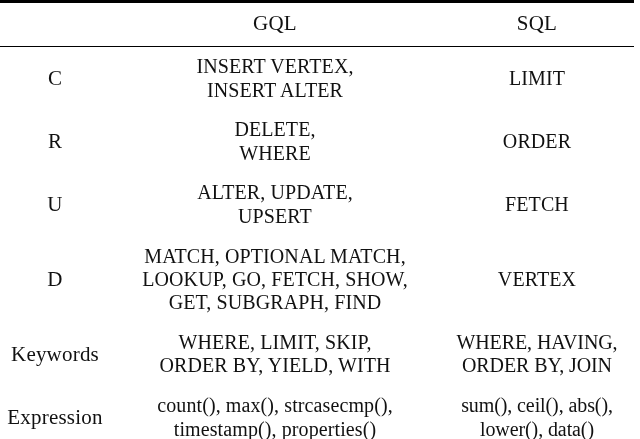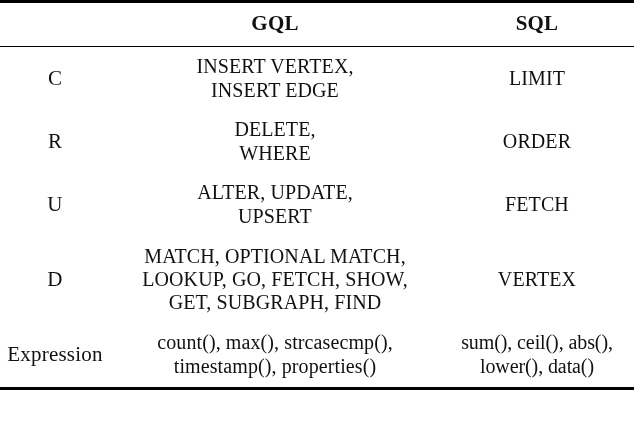--- a/index.html
+++ b/index.html
@@ -35,21 +35,21 @@
   col.c-label  { width: 110px; }
   col.c-gql    { width: 330px; }
   col.c-sql    { width: 194px; }
 
   
   tr.toprule-row > * { border-top: 3px solid #000000; }
   tr.midrule-row > * { border-bottom: 1.6px solid #000000; }
   tr.bottomrule-row > * { border-bottom: 3px solid #000000; }
 
   thead th {
-    font-weight: bold;
+    font-weight: normal;
     font-size: 21px;
     text-align: center;
     padding: 9px 0 11px 0;
     line-height: 1.08;
     letter-spacing: 0.2px;
   }
   thead th.blank { }
 
   tbody td {
     text-align: center;
@@ -96,21 +96,21 @@
       <tr class="toprule-row midrule-row">
         <th class="blank"></th>
         <th>GQL</th>
         <th>SQL</th>
       </tr>
     </thead>
     <tbody>
       <tr class="r-c">
         <td class="label-cell">C</td>
         <td class="gql-cell">INSERT VERTEX,
-INSERT EDGE</td>
+INSERT ALTER</td>
         <td class="sql-cell">LIMIT</td>
       </tr>
       <tr class="r-r">
         <td class="label-cell">R</td>
         <td class="gql-cell">DELETE,
 WHERE</td>
         <td class="sql-cell">ORDER</td>
       </tr>
       <tr class="r-u">
         <td class="label-cell">U</td>
@@ -118,20 +118,27 @@
 UPSERT</td>
         <td class="sql-cell">FETCH</td>
       </tr>
       <tr class="r-d">
         <td class="label-cell">D</td>
         <td class="gql-cell">MATCH, OPTIONAL MATCH,
 LOOKUP, GO, FETCH, SHOW,
 GET, SUBGRAPH, FIND</td>
         <td class="sql-cell">VERTEX</td>
       </tr>
+      <tr class="r-kw">
+        <td class="label-cell">Keywords</td>
+        <td class="gql-cell">WHERE, LIMIT, SKIP,
+ORDER BY, YIELD, WITH</td>
+        <td class="sql-cell tight">WHERE, HAVING,
+ORDER BY, JOIN</td>
+      </tr>
       <tr class="r-ex bottomrule-row">
         <td class="label-cell">Expression</td>
         <td class="gql-cell">count(), max(), strcasecmp(),
 timestamp(), properties()</td>
         <td class="sql-cell tight">sum(), ceil(), abs(),
 lower(), data()</td>
       </tr>
     </tbody>
   </table>
 </div>

